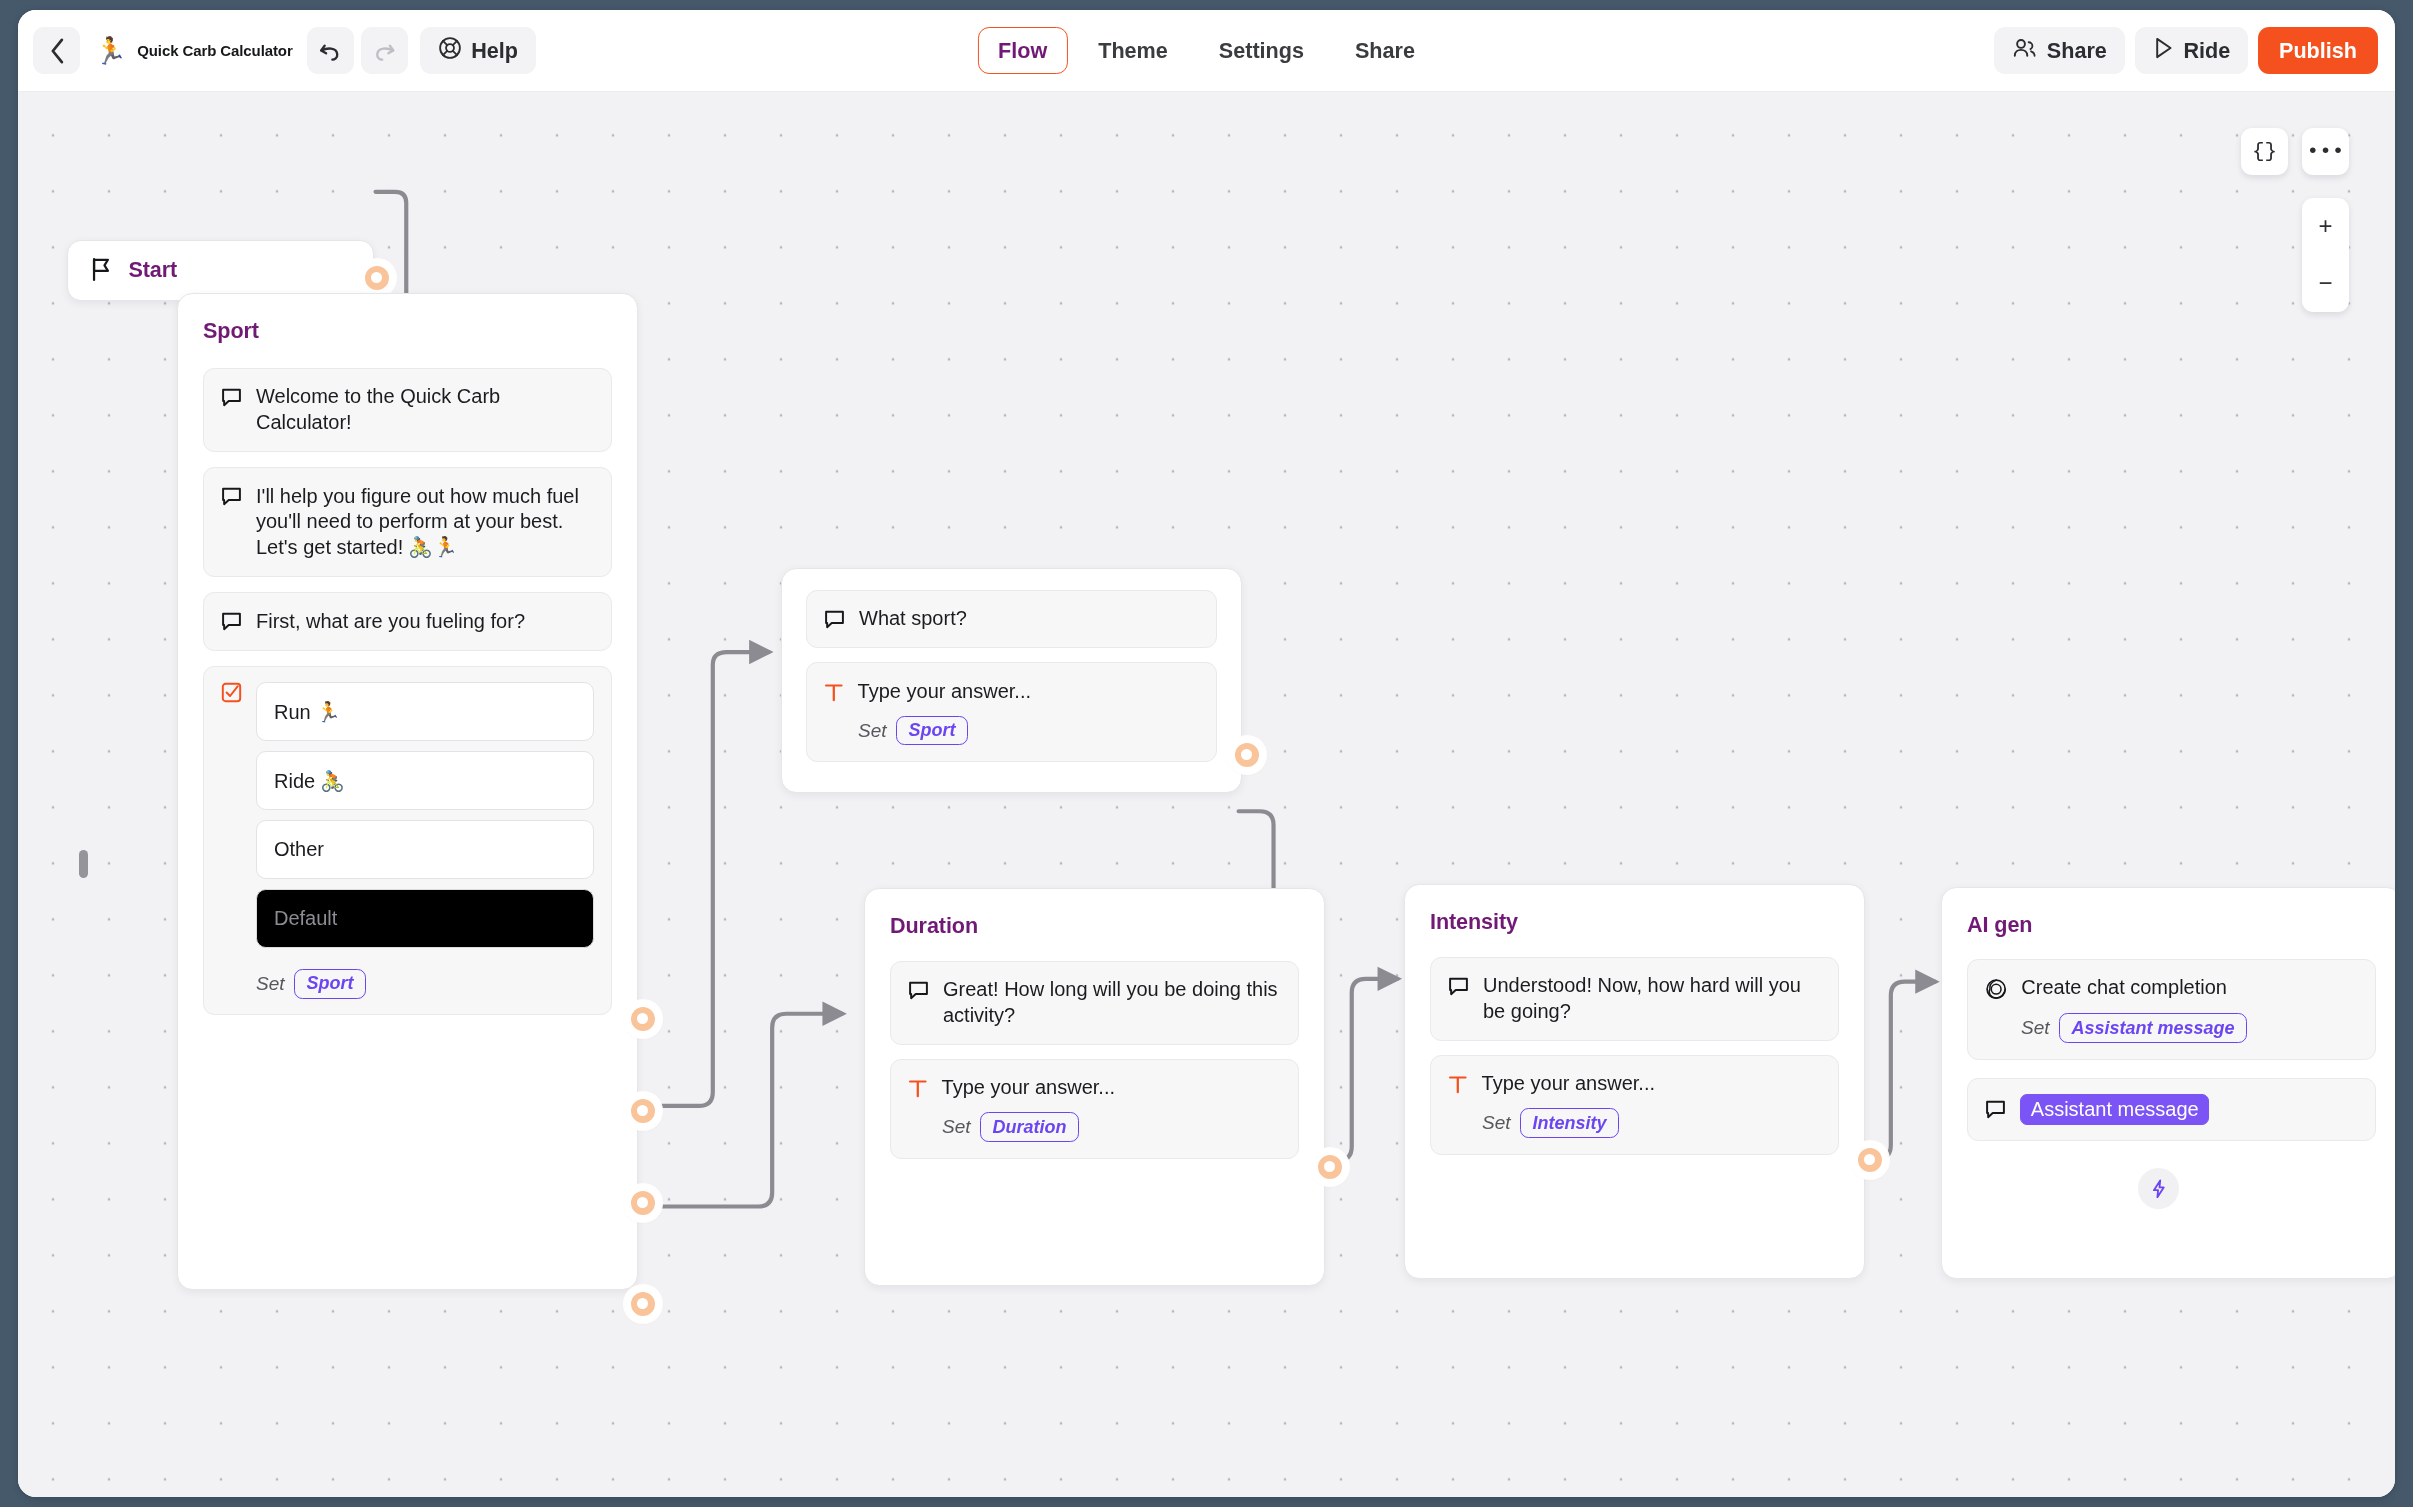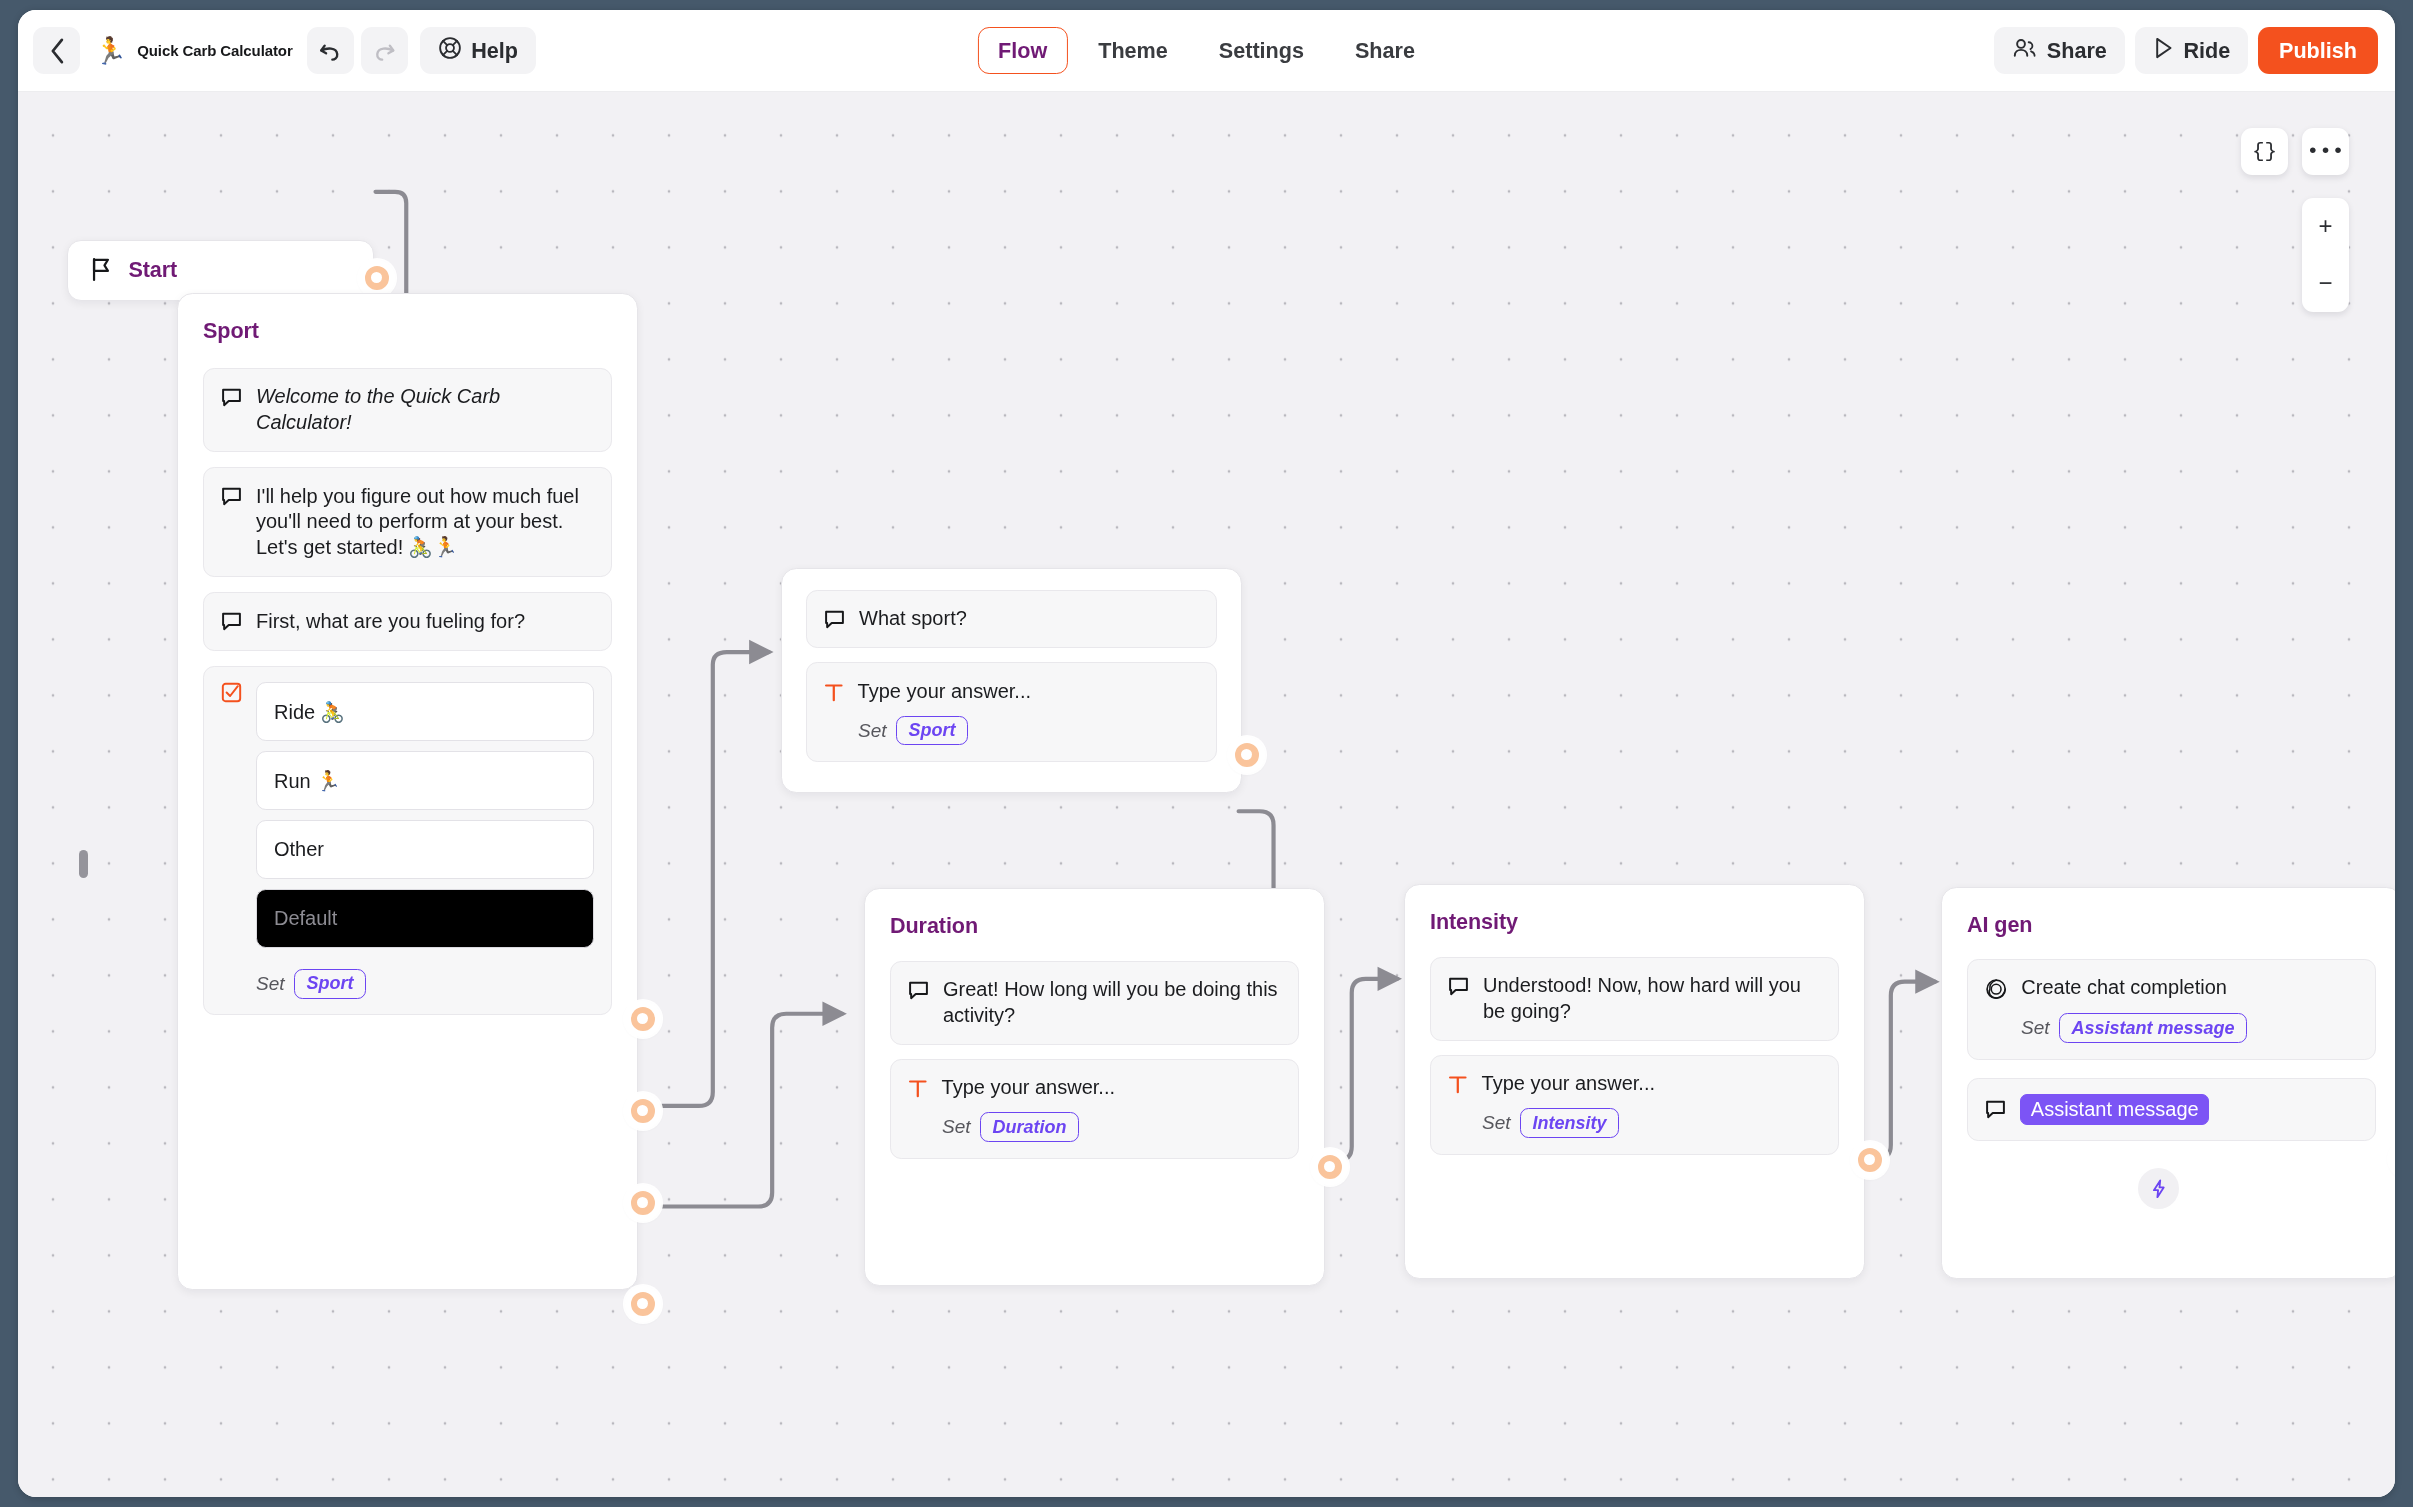--- a/index.html
+++ b/index.html
@@ -345,21 +345,21 @@
           <path d="M7 4 H27 L22 12 L27 20 H7 Z" stroke="#17181A" stroke-width="3.2" stroke-linejoin="round" fill="none"></path>
         </svg>
       </span>
       <span class="node-title">Start</span>
       <div class="dot" style="left:291px; top:19px;"></div>
     </div>
 
     <div class="node" style="left:159px; top:201px; width:461px; height:997px; padding:24px 25px;">
       <div class="node-title" style="margin-bottom:24px;">Sport</div>
 
-      <div class="blk" style="margin-bottom:15.4px;font-style:italic;">
+      <div class="blk" style="margin-bottom:15.4px;">
         <span class="bi">
           <svg width="21" height="21" viewBox="0 0 30 30" fill="none">
               <path d="M3 4 H27 V20 H11 L4.5 26 V20 H3 Z" stroke="#17181A" stroke-width="2.8" stroke-linejoin="round" fill="none"></path>
             </svg>
         </span>
         <span class="bt">Welcome to the Quick Carb Calculator!</span>
       </div>
 
       <div class="blk" style="margin-bottom:15.4px;">
         <span class="bi">
@@ -380,22 +380,22 @@
       </div>
 
       <div class="choice-wrap">
         <span class="bi">
           <svg width="21" height="21" viewBox="0 0 30 30" fill="none">
             <rect x="2.6" y="2.6" width="24.8" height="24.8" rx="4" stroke="#F4511E" stroke-width="2.8"></rect>
             <path d="M8 15 L13 20 L24 6" stroke="#F4511E" stroke-width="2.8" stroke-linecap="round" stroke-linejoin="round" fill="none"></path>
           </svg>
         </span>
         <div class="choice-list">
+          <div class="choice">Run 🏃</div>
           <div class="choice">Ride 🚴</div>
-          <div class="choice">Run 🏃</div>
           <div class="choice">Other</div>
           <div class="choice default">Default</div>
           <div class="setrow">
             <span class="setlbl">Set</span>
             <span class="varchip">Sport</span>
           </div>
         </div>
       </div>
 
       <div class="dot" style="left:447px; top:707px;"></div>

